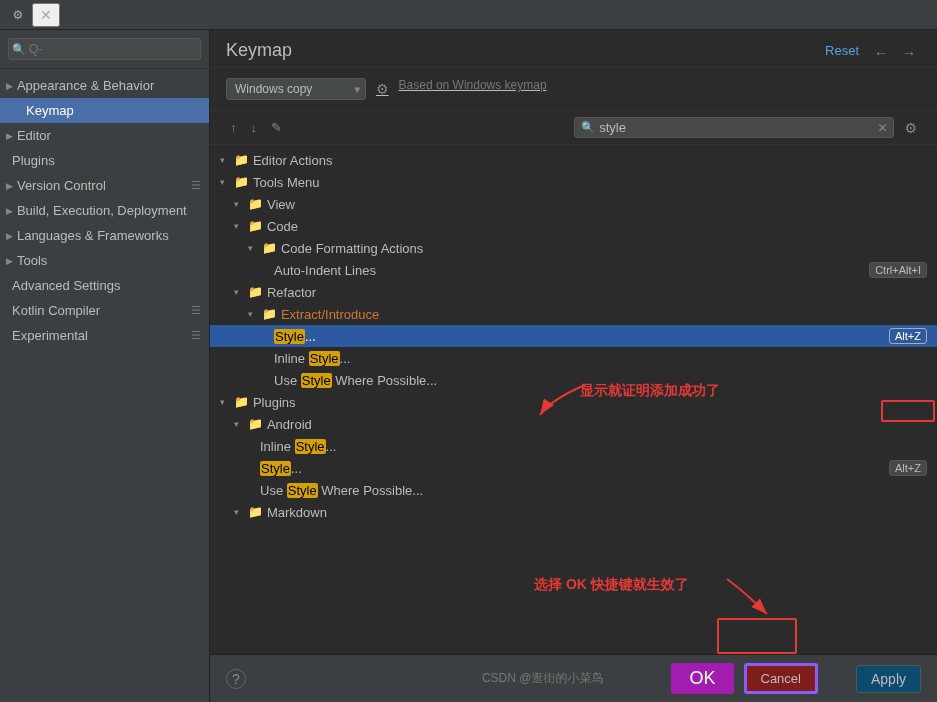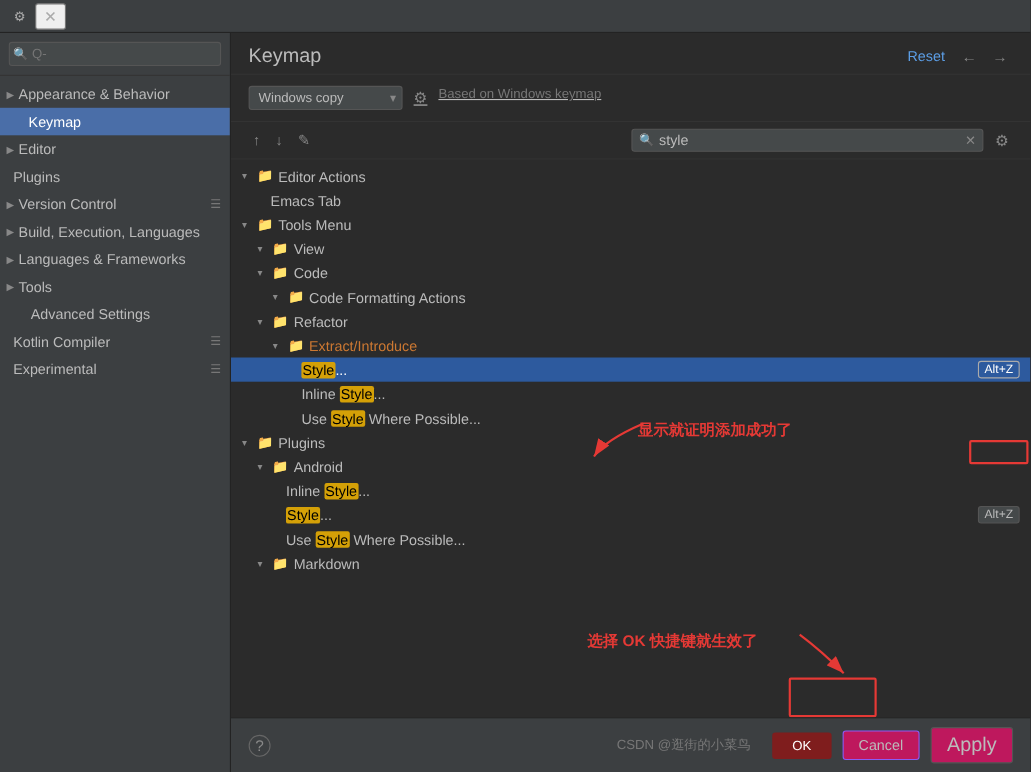--- a/index.html
+++ b/index.html
@@ -336,45 +336,47 @@
       cursor: pointer;
       font-size: 14px;
       width: 20px;
       height: 20px;
       border-radius: 50%;
       border: 1px solid #666;
       display: flex; align-items: center; justify-content: center;
     }
     .bottom-spacer { flex: 1; }
     .ok-btn {
-      background: #7f1d1d;
+      background: #a21caf;
       border: none;
       color: #fff;
       padding: 5px 18px;
       border-radius: 3px;
       cursor: pointer;
-      font-size: 12px;
+      font-size: 18px;
+      margin-left: 48px;
     }
     .cancel-btn {
-      background: #be185d;
-      border: 1px solid #8b5cf6;
+      background: #7f1d1d;
+      border: 3px solid #8b5cf6;
       color: #bbb;
       padding: 5px 14px;
       border-radius: 3px;
       cursor: pointer;
       font-size: 13px;
     }
     .apply-btn {
-      background: #be185d;
+      background: #0c4a6e;
       border: 1px solid #555;
       color: #bbb;
       padding: 5px 14px;
       border-radius: 3px;
       cursor: pointer;
-      font-size: 18px;
+      font-size: 14px;
+      margin-left: 28px;
     }
 
     
     ::-webkit-scrollbar { width: 6px; }
     ::-webkit-scrollbar-track { background: #3c3f41; }
     ::-webkit-scrollbar-thumb { background: #555; border-radius: 3px; }
   </style>
 </head>
 <body>
 
@@ -407,31 +409,31 @@
       <div class="sidebar-item" style="padding-left:12px;">
         <span>Plugins</span>
       </div>
       <div class="sidebar-item has-arrow">
         <span class="sidebar-arrow">▶</span>
         <span>Version Control</span>
         <span class="sidebar-badge">☰</span>
       </div>
       <div class="sidebar-item has-arrow">
         <span class="sidebar-arrow">▶</span>
-        <span>Build, Execution, Languages</span>
+        <span>Build, Execution, Deployment</span>
       </div>
       <div class="sidebar-item has-arrow">
         <span class="sidebar-arrow">▶</span>
         <span>Languages &amp; Frameworks</span>
       </div>
       <div class="sidebar-item has-arrow">
         <span class="sidebar-arrow">▶</span>
         <span>Tools</span>
       </div>
-      <div class="sidebar-item" style="padding-left:28px;">
+      <div class="sidebar-item" style="padding-left:12px;">
         <span>Advanced Settings</span>
       </div>
       <div class="sidebar-item" style="padding-left:12px;">
         <span>Kotlin Compiler</span>
         <span class="sidebar-badge">☰</span>
       </div>
       <div class="sidebar-item" style="padding-left:12px;">
         <span>Experimental</span>
         <span class="sidebar-badge">☰</span>
       </div>
@@ -481,24 +483,20 @@
 
       <div class="keymap-tree">
 
         <div class="tree-item">
           <span class="indent" style="width:10px;"></span>
           <span class="tree-arrow">▾</span>
           <span class="tree-folder-icon">📁</span>
           <span class="tree-item-label">Editor Actions</span>
         </div>
 
-        <div class="tree-item">
-          <span class="indent" style="width:36px;"></span>
-          <span class="tree-item-label">Emacs Tab</span>
-        </div>
 
         <div class="tree-item">
           <span class="indent" style="width:10px;"></span>
           <span class="tree-arrow">▾</span>
           <span class="tree-folder-icon">📁</span>
           <span class="tree-item-label">Tools Menu</span>
         </div>
 
         <div class="tree-item">
           <span class="indent" style="width:24px;"></span>
@@ -515,20 +513,25 @@
           <span class="tree-item-label">Code</span>
         </div>
 
         <div class="tree-item">
           <span class="indent" style="width:38px;"></span>
           <span class="tree-arrow">▾</span>
           <span class="tree-folder-icon">📁</span>
           <span class="tree-item-label">Code Formatting Actions</span>
         </div>
 
+        <div class="tree-item">
+          <span class="indent" style="width:64px;"></span>
+          <span class="tree-item-label">Auto-Indent Lines</span>
+          <span class="shortcut-badge">Ctrl+Alt+I</span>
+        </div>
 
         <div class="tree-item">
           <span class="indent" style="width:24px;"></span>
           <span class="tree-arrow">▾</span>
           <span class="tree-folder-icon">📁</span>
           <span class="tree-item-label">Refactor</span>
         </div>
 
         <div class="tree-item">
           <span class="indent" style="width:38px;"></span>

